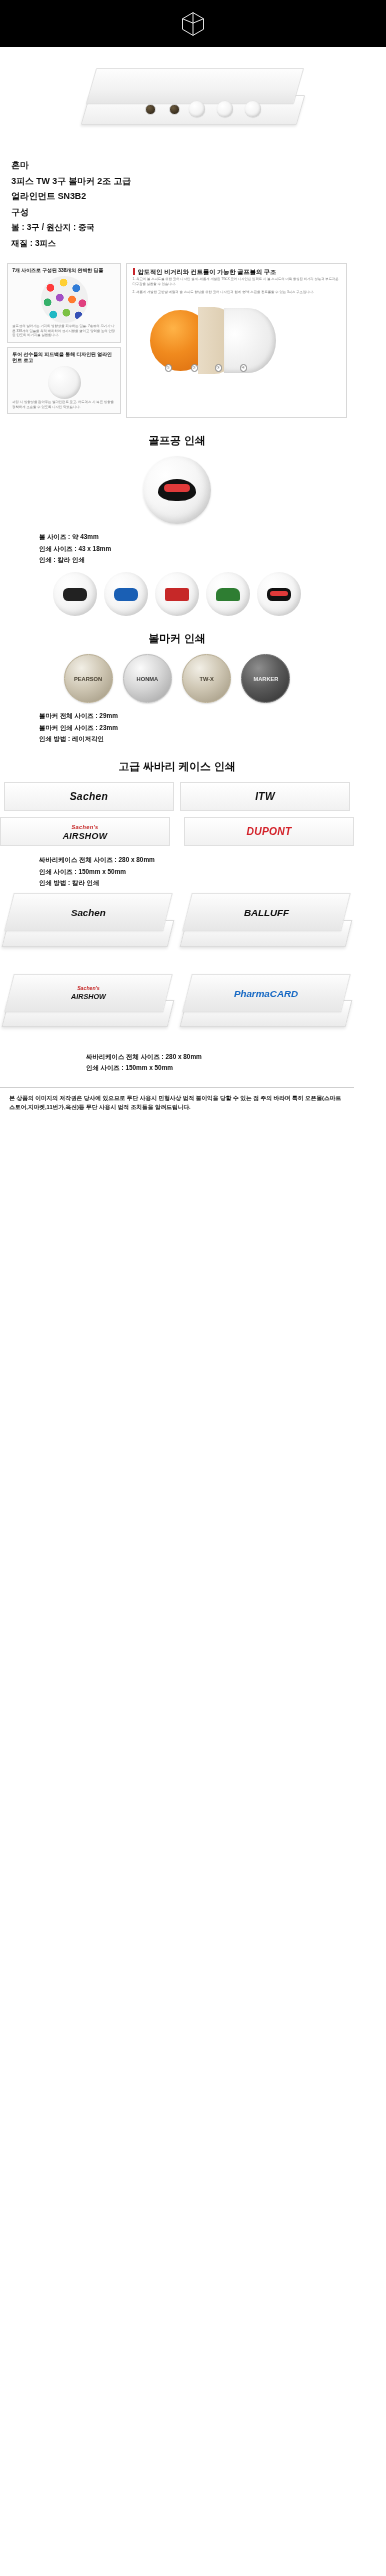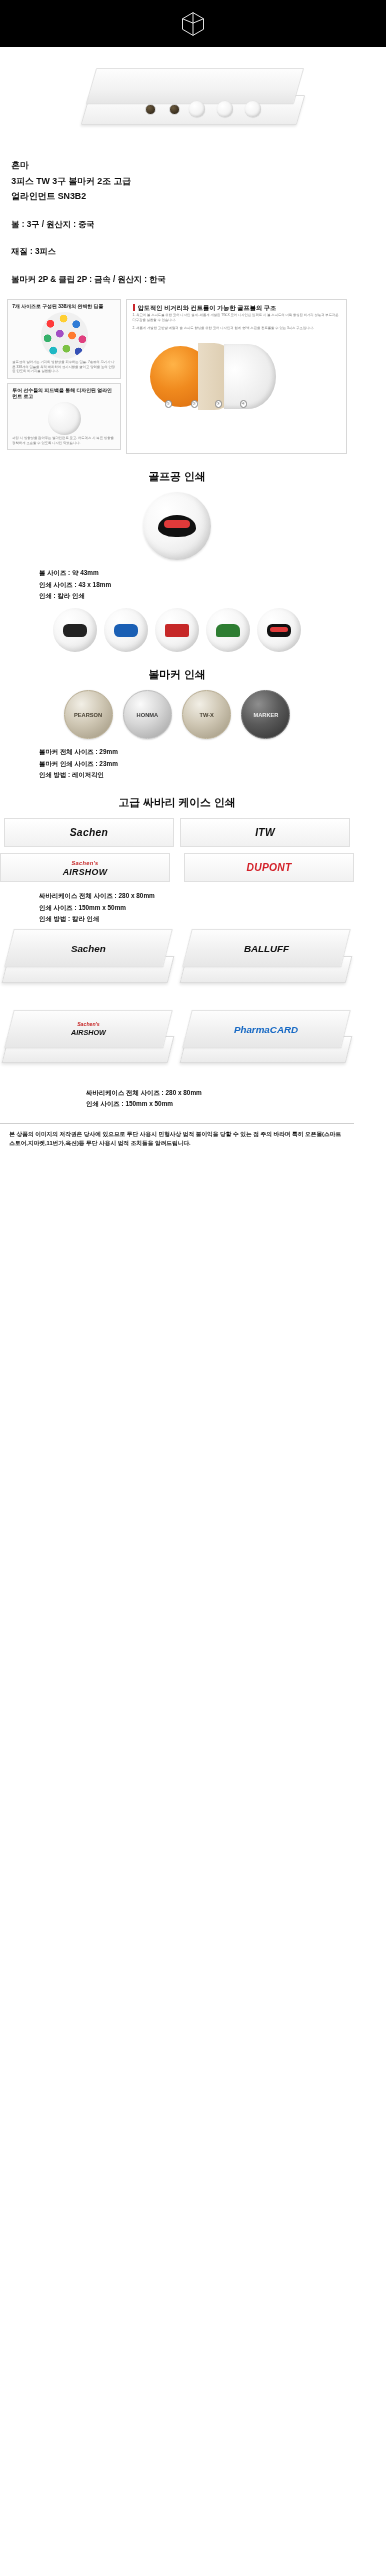--- a/index.html
+++ b/index.html
@@ -83,21 +83,21 @@
   
   .spec {
     padding: 8.2px 11.3px 5.2px 11.3px;
   }
   .spec .line {
     font-size: 8.8px;
     line-height: 15.5px;
     font-weight: bold;
     color: #111;
   }
-  .spec .line.small { font-size: 8.2px; margin-top: 12px; }
+  .spec .line.small { font-size: 8.2px; }
 
   
   .tech {
     margin: 6.2px 7.2px 0 7.2px;
     display: flex;
     gap: 5.2px;
   }
   .tech-left { width: 114px; }
   .tech-box {
     border: 0.5px solid #d8d8d8;
@@ -383,23 +383,23 @@
       <div class="ball b1"></div>
       <div class="ball b2"></div>
       <div class="ball b3"></div>
     </div>
   </div>
 
   <div class="spec">
     <div class="line">혼마</div>
     <div class="line">3피스 TW 3구 볼마커 2조 고급</div>
     <div class="line">얼라인먼트 SN3B2</div>
+    <div class="line">구성</div>
     <div class="line small">볼 : 3구 / 원산지 : 중국</div>
     <div class="line small">재질 : 3피스</div>
-    <div class="line small">볼마커 2P &amp; 클립 2P : 금속 / 원산지 : 한국</div>
   </div>
 
   <div class="tech">
     <div class="tech-left">
       <div class="tech-box">
         <h4>7개 사이즈로 구성된 338개의 완벽한 딤플</h4>
         <div class="dimple"></div>
         <p>골프공의 날아가는 거리와 방향성을 좌우하는 딤플. 7종류의 크기가 다른 338개의 딤플을 최적 배치하여 공기저항을 줄이고 양력을 높여 안정된 탄도와 비거리를 실현합니다.</p>
       </div>
       <div class="tech-box">

